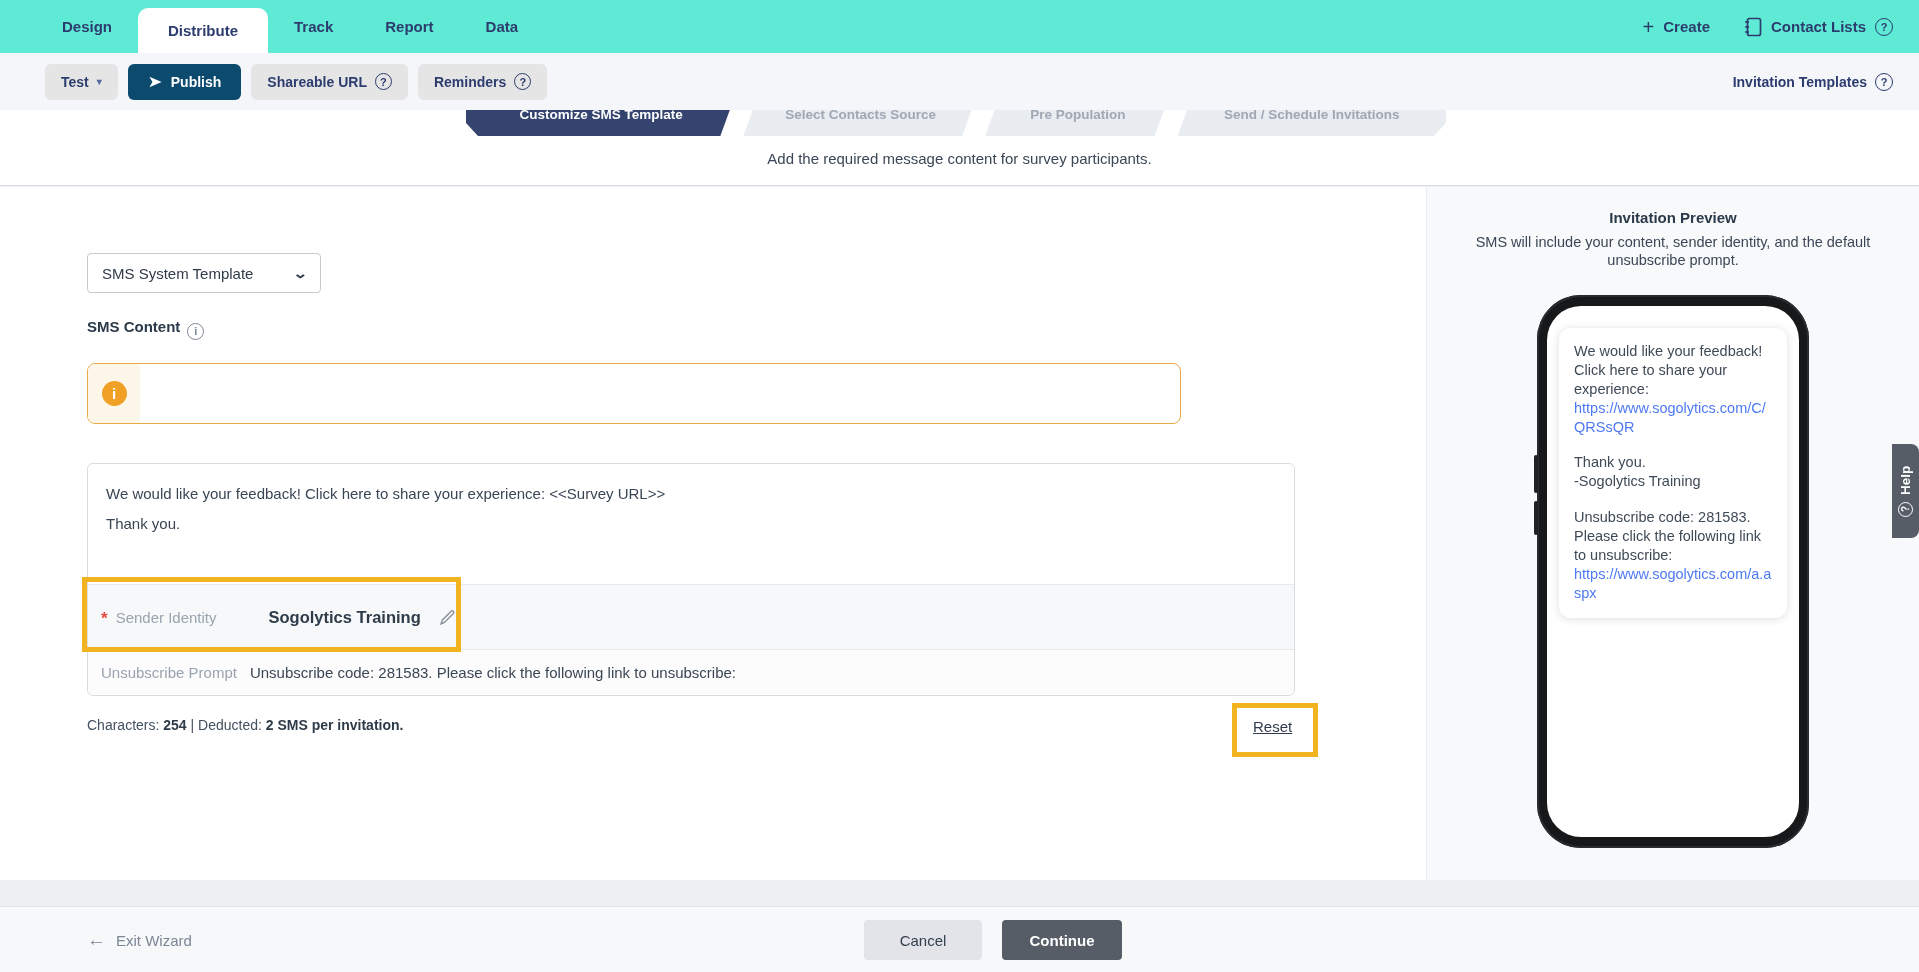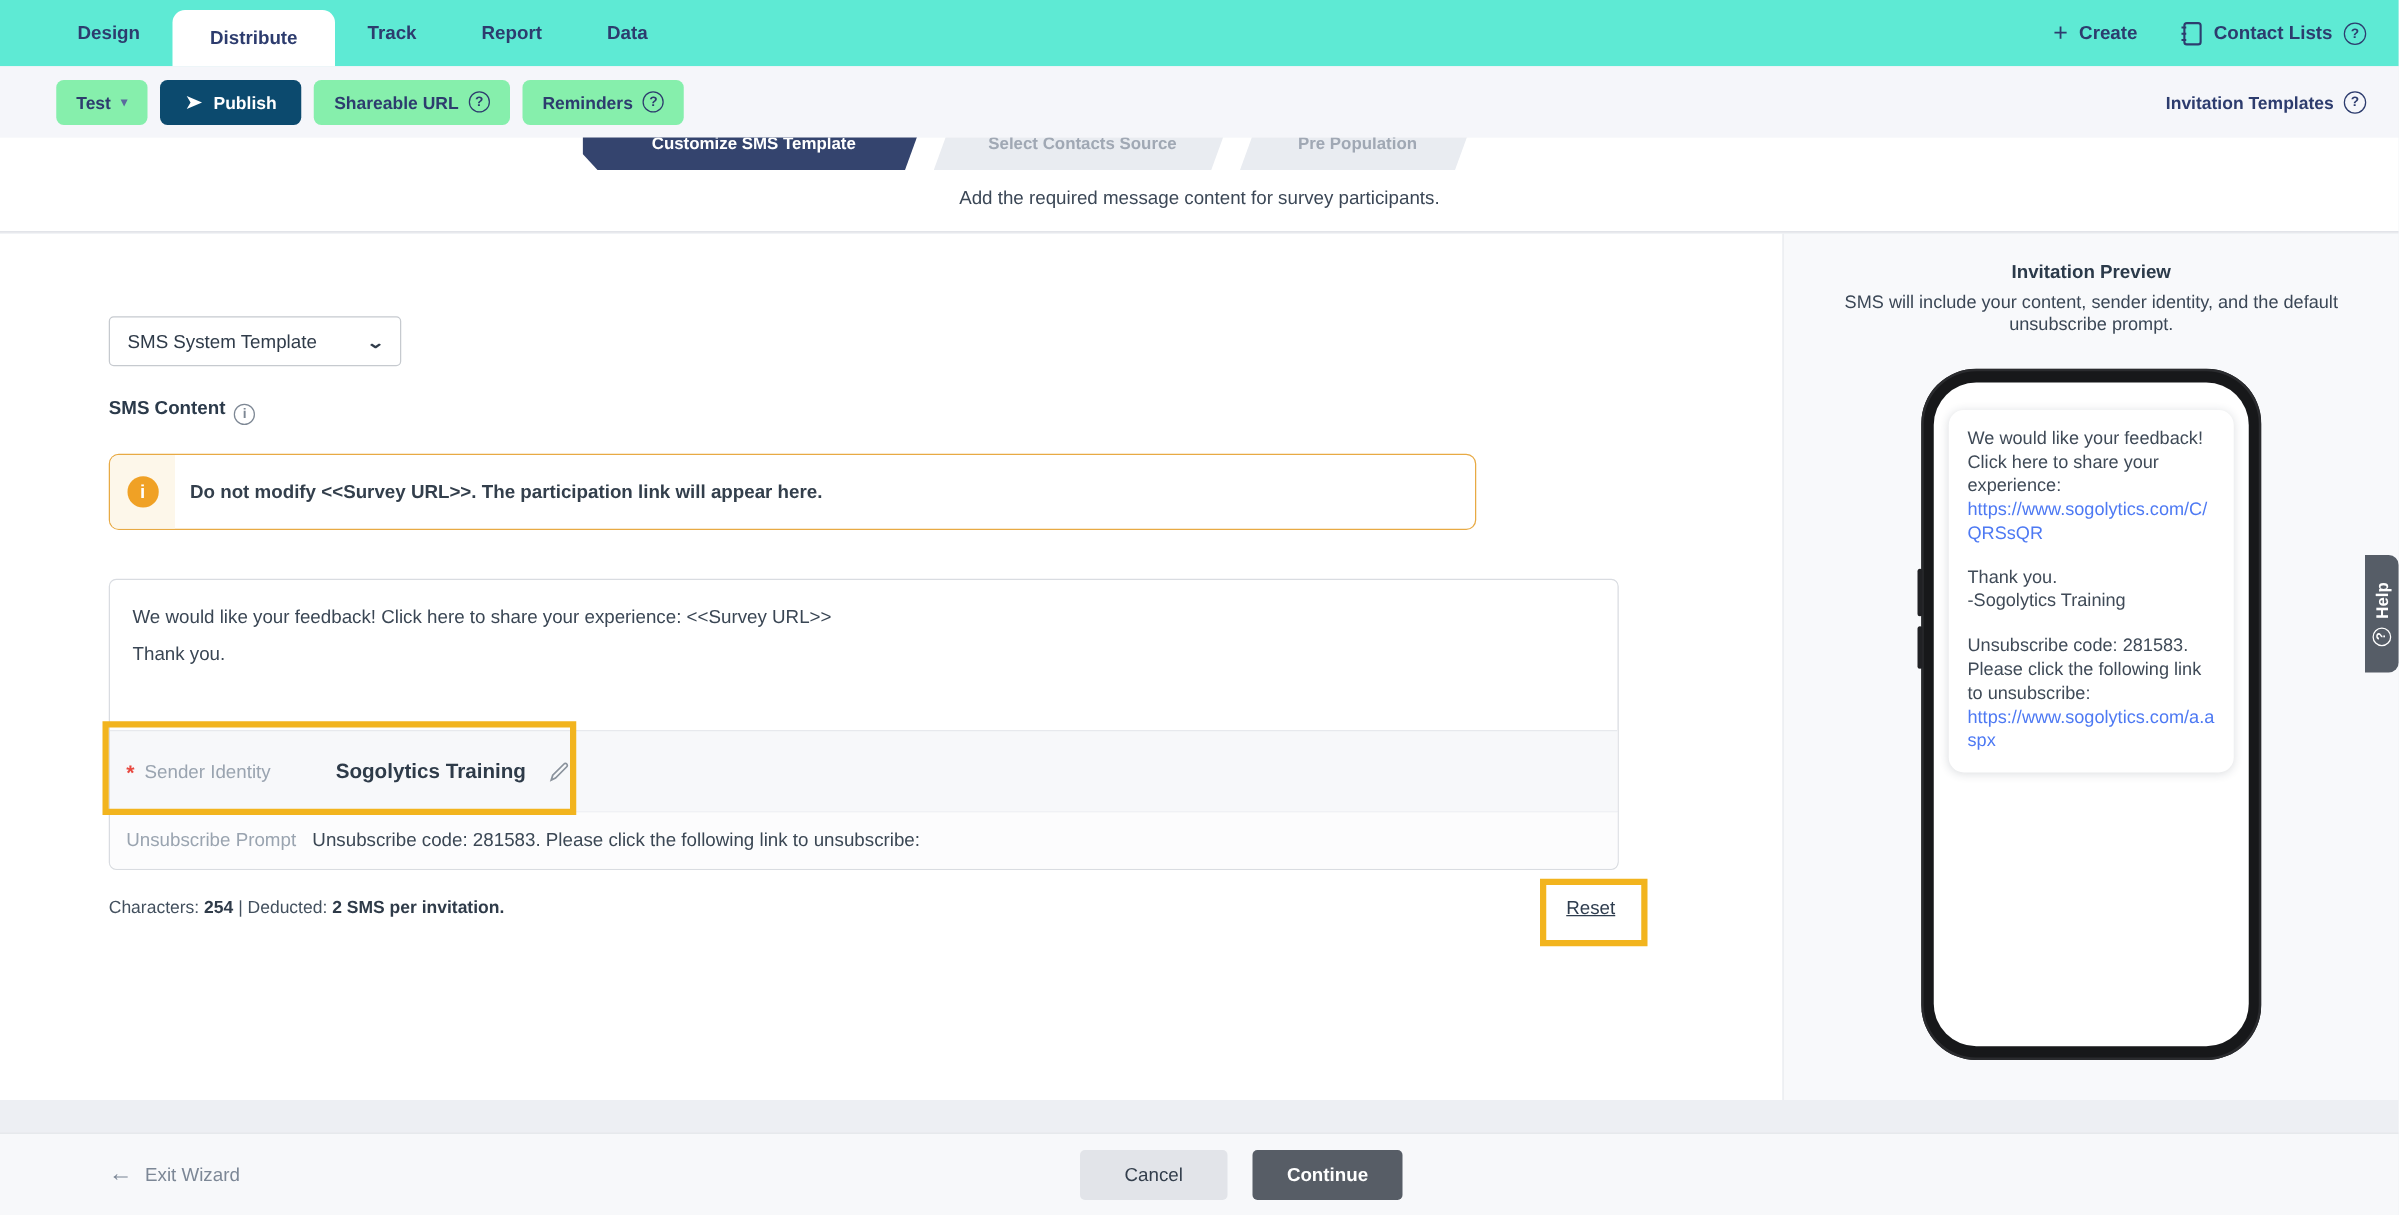--- a/index.html
+++ b/index.html
@@ -12,21 +12,21 @@
   .nav-tab { display:flex; align-items:center; padding:0 26px; font-size:15px; font-weight:bold; color:#2d3c6e; cursor:pointer; }
   .nav-tab.active { background:#ffffff; border-radius:10px 10px 0 0; margin-top:8px; padding:0 30px; }
   .nav-right { position:absolute; right:26px; top:0; height:53px; display:flex; align-items:center; gap:34px; }
   .nav-link { display:flex; align-items:center; gap:9px; font-size:15px; font-weight:bold; color:#2d3c6e; cursor:pointer; }
   .plus { font-size:20px; font-weight:normal; line-height:1; }
   .qmark { width:18px; height:18px; border:1.6px solid #2d3c6e; border-radius:50%; display:inline-flex; align-items:center; justify-content:center; font-size:11px; font-weight:bold; color:#2d3c6e; }
   .book-icon svg { display:block; }
 
   
   .toolbar { position:absolute; top:53px; left:0; right:0; height:57px; background:#f5f6fa; display:flex; align-items:center; padding:0 26px 0 45px; }
-  .tb-btn { height:36px; border-radius:6px; background:#86efac; color:#2d3c6e; font-size:14px; font-weight:bold; display:inline-flex; align-items:center; gap:8px; padding:0 16px; margin-right:10px; cursor:pointer; border:none; font-family:inherit; }
+  .tb-btn { height:36px; border-radius:6px; background:#e5e5e5; color:#2d3c6e; font-size:14px; font-weight:bold; display:inline-flex; align-items:center; gap:8px; padding:0 16px; margin-right:10px; cursor:pointer; border:none; font-family:inherit; }
   .tb-btn .caret { font-size:10px; color:#5a6a9e; }
   .tb-btn.publish { background:#0c4a6e; color:#fff; padding:0 20px; }
   .tb-btn .qmark { width:17px; height:17px; }
   .tb-right { margin-left:auto; display:flex; align-items:center; gap:8px; font-size:14px; font-weight:bold; color:#2d3c6e; cursor:pointer; }
 
   
   .band { position:absolute; top:110px; left:0; right:0; height:76px; background:#fff; border-bottom:1px solid #d9dce2; }
   .steps-strip { position:absolute; top:0; left:466px; width:980px; height:26px; overflow:hidden; }
   .steps-inner { display:flex; height:44px; margin-top:-18px; }
   .step { position:relative; height:44px; display:flex; align-items:center; justify-content:center; font-size:13.5px; font-weight:bold; color:#a0a8b4; margin-right:7px; cursor:pointer; }
@@ -162,20 +162,24 @@
           <span>Customize SMS Template</span>
         </div>
       <div class="step s1">
           <i class="bg"></i>
           <span>Select Contacts Source</span>
         </div>
       <div class="step s2">
           <i class="bg"></i>
           <span>Pre Population</span>
         </div>
+      <div class="step s3">
+          <i class="bg"></i>
+          <span>Send / Schedule Invitations</span>
+        </div>
     </div>
   </div>
   <div class="subtitle">Add the required message content for survey participants.</div>
 </div>
 
 <div class="main">
   <section class="content">
 
     <div class="field-label" style="top:43px;margin-top:24px;">Select SMS Template</div>
     <div class="select-box">
@@ -184,21 +188,20 @@
     </div>
 
     <div class="field-label" style="top:131px;">
       <span>SMS Content</span><span class="info-i">i</span>
     </div>
 
     <div class="warn">
       <div class="warn-icon-zone">
         <div class="warn-icon">i</div>
       </div>
-      <div class="warn-text">Do not modify &lt;&lt;Survey URL&gt;&gt;. The participation link will appear here.</div>
     </div>
 
     <div class="editor">
       <div class="editor-textarea">
         <div class="p1">We would like your feedback! Click here to share your experience: &lt;&lt;Survey URL&gt;&gt;</div>
         <div class="p2">Thank you.</div>
       </div>
       <div class="row-sender">
         <span class="req-star">*</span>
         <span class="row-label">Sender Identity</span>

